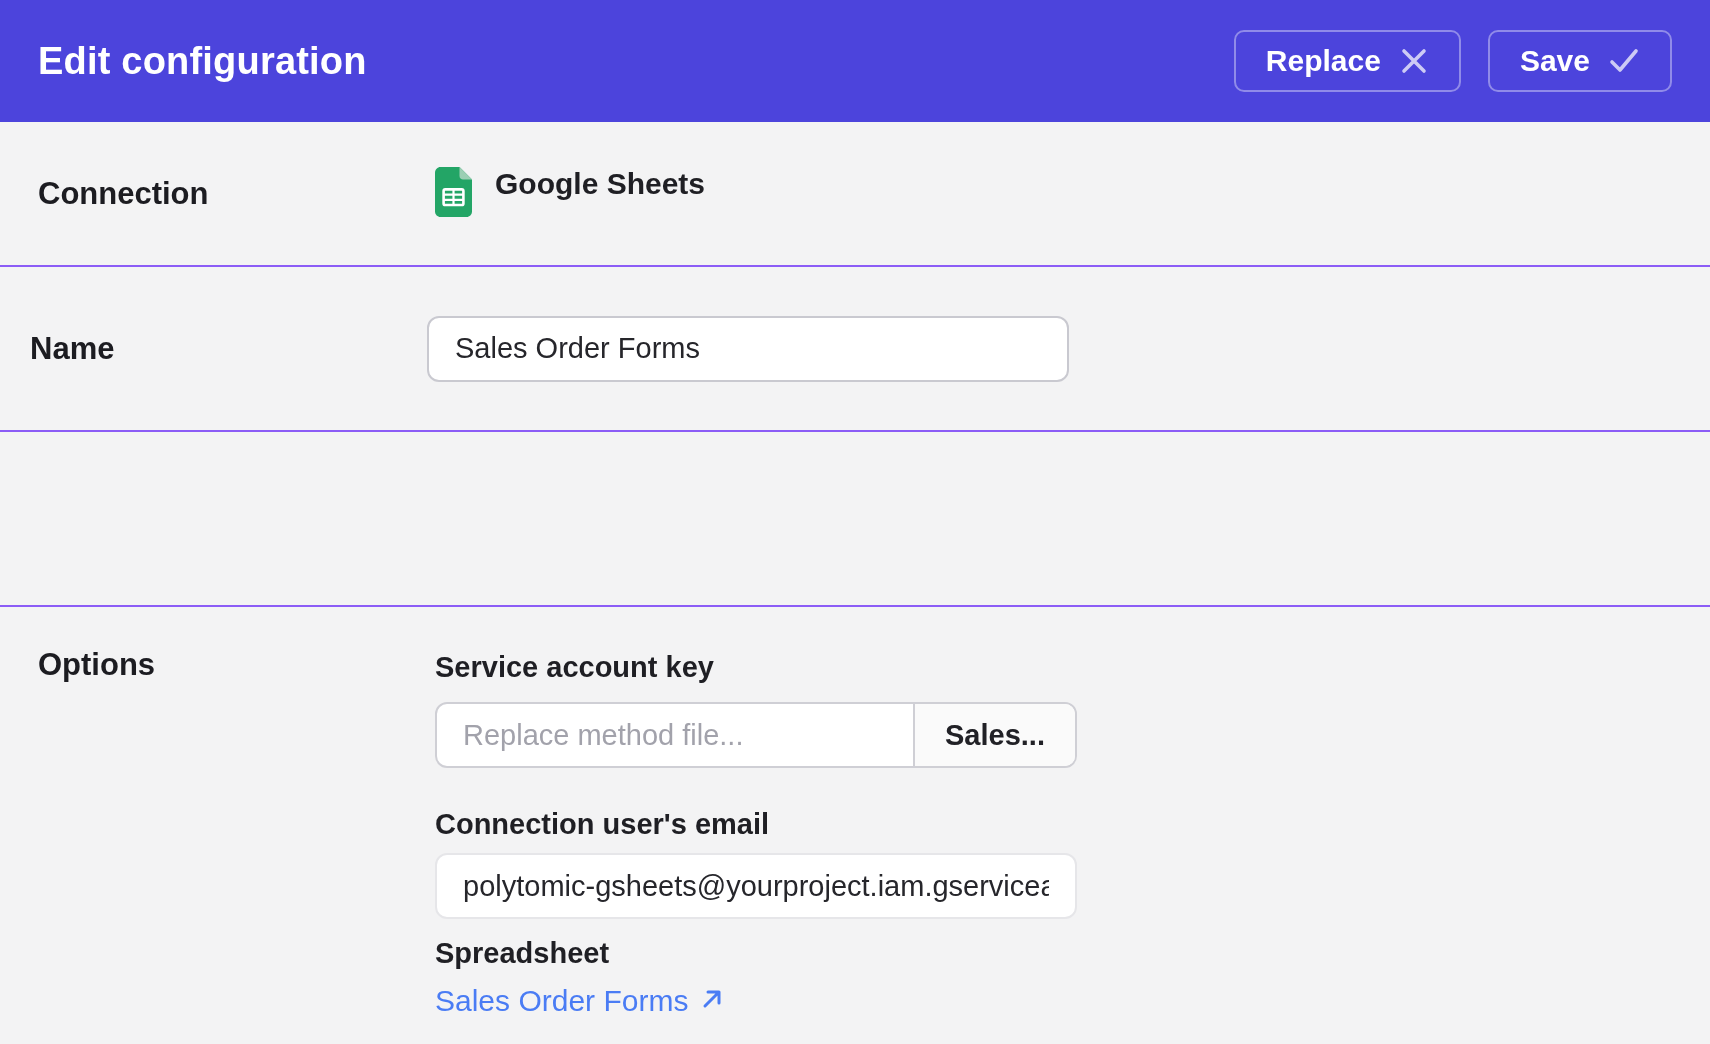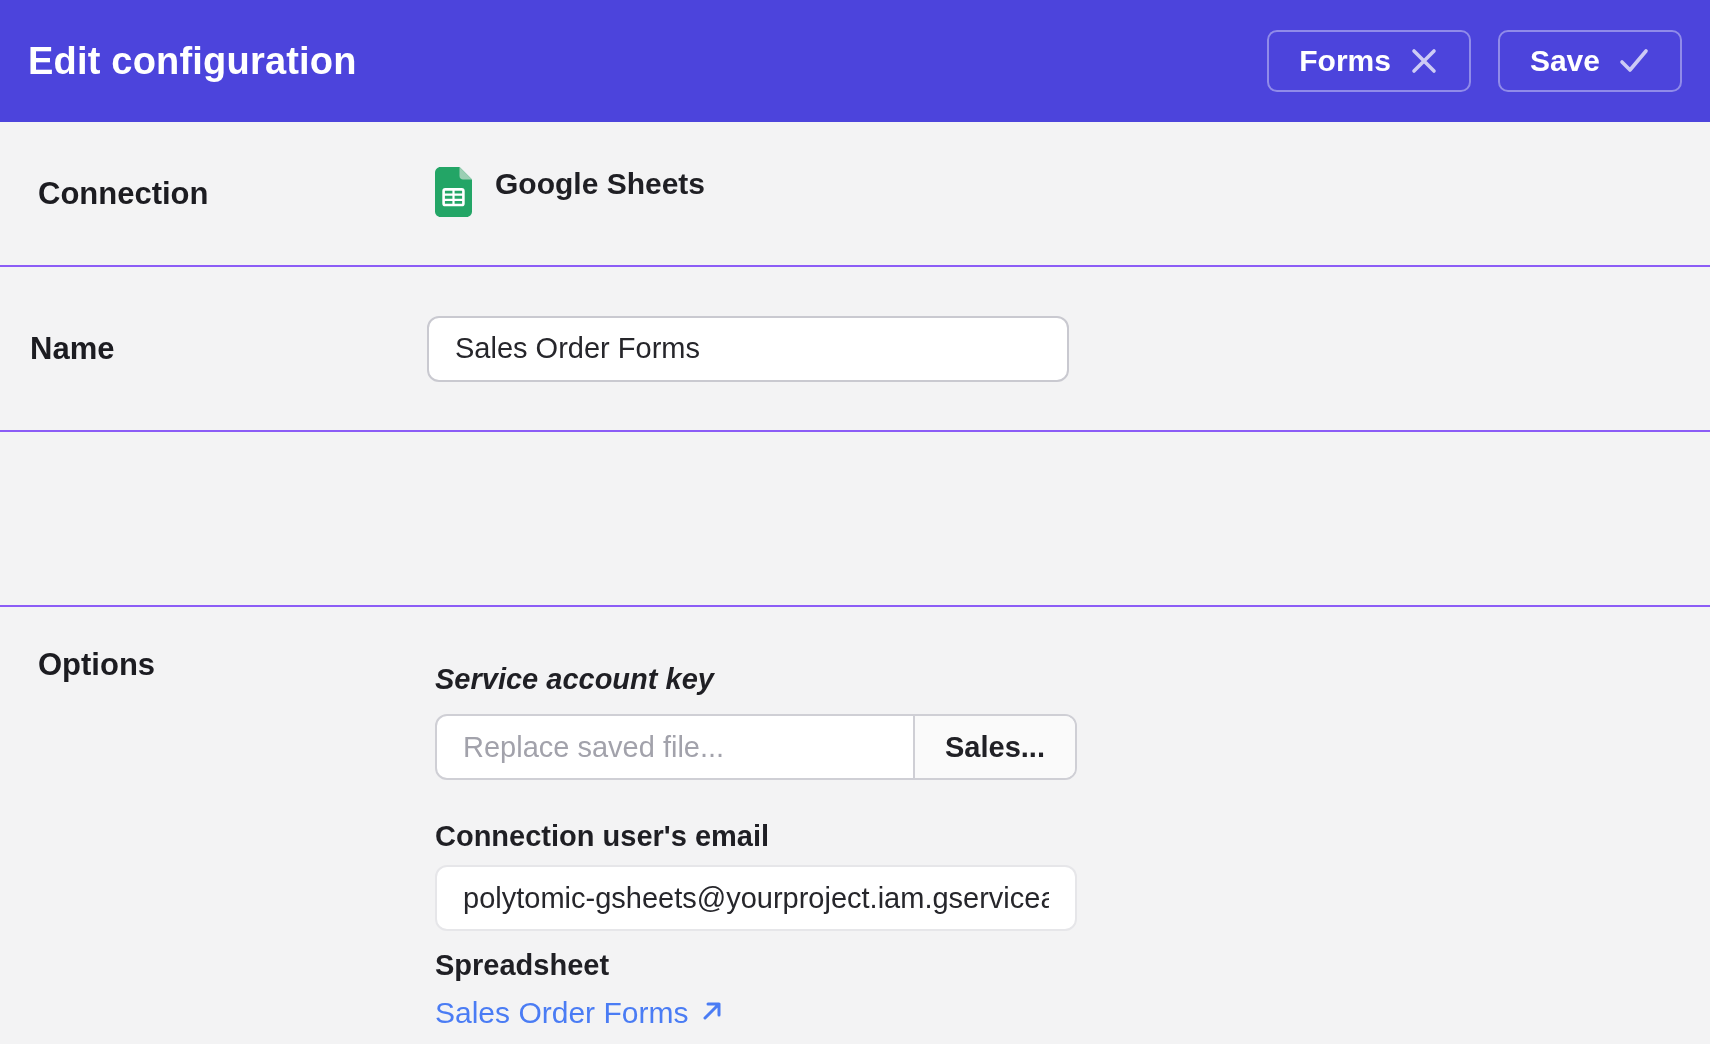--- a/index.html
+++ b/index.html
@@ -14,21 +14,21 @@
     overflow: hidden;
   }
 
   
   .header {
     height: 122px;
     background: #4c44dc;
     display: flex;
     align-items: center;
     justify-content: space-between;
-    padding: 0 28px;
+    padding: 0 38px;
   }
   .header-title {
     color: #ffffff;
     font-size: 38px;
     font-weight: 700;
     letter-spacing: 0.2px;
   }
   .header-actions { display: flex; gap: 27px; }
   .hdr-btn {
     display: flex;
@@ -118,21 +118,21 @@
     transform: translateY(-50%);
   }
 
   
   .options-stack { display: flex; flex-direction: column; }
   .field-label {
     font-size: 29px;
     font-weight: 700;
     color: #1f1f24;
   }
-  .lbl-sak { margin-top: 16px; font-style: italic; }
+  .lbl-sak { margin-top: 4px; }
 
   .file-control {
     margin-top: 18px;
     width: 642px;
     height: 66px;
     display: flex;
     background: #ffffff;
     border: 2px solid #cfcfd5;
     border-radius: 12px;
     overflow: hidden;
@@ -184,21 +184,21 @@
 </style>
 </head>
 <body>
 
 <div class="page">
 
   <div class="header">
     <div class="header-title">Edit configuration</div>
     <div class="header-actions">
       <button class="hdr-btn">
-        <span>Forms</span>
+        <span>Replace</span>
         <span>
           <svg width="30" height="30" viewBox="0 0 30 30">
             <path d="M5 5 L25 25 M25 5 L5 25" stroke="rgba(255,255,255,0.72)" stroke-width="3.6" stroke-linecap="round" fill="none"></path>
           </svg>
         </span>
       </button>
       <button class="hdr-btn">
         <span>Save</span>
         <span>
           <svg width="32" height="30" viewBox="0 0 32 30">
@@ -231,21 +231,21 @@
 
   <div class="row row-auth">
   </div>
 
   <div class="row row-options">
     <div class="row-label">Options</div>
     <div class="options-stack">
 
       <div class="field-label lbl-sak">Service account key</div>
       <div class="file-control">
-        <div class="file-placeholder">Replace saved file...</div>
+        <div class="file-placeholder">Replace method file...</div>
         <button class="browse-btn">Sales...</button>
       </div>
 
       <div class="field-label lbl-email">Connection user's email</div>
       <input class="text-input email-input" type="text" value="polytomic-gsheets@yourproject.iam.gservicea" style="">
 
       <div class="field-label lbl-sheet">Spreadsheet</div>
       <a class="sheet-link" href="#">
         <span>Sales Order Forms</span>
         <span>

